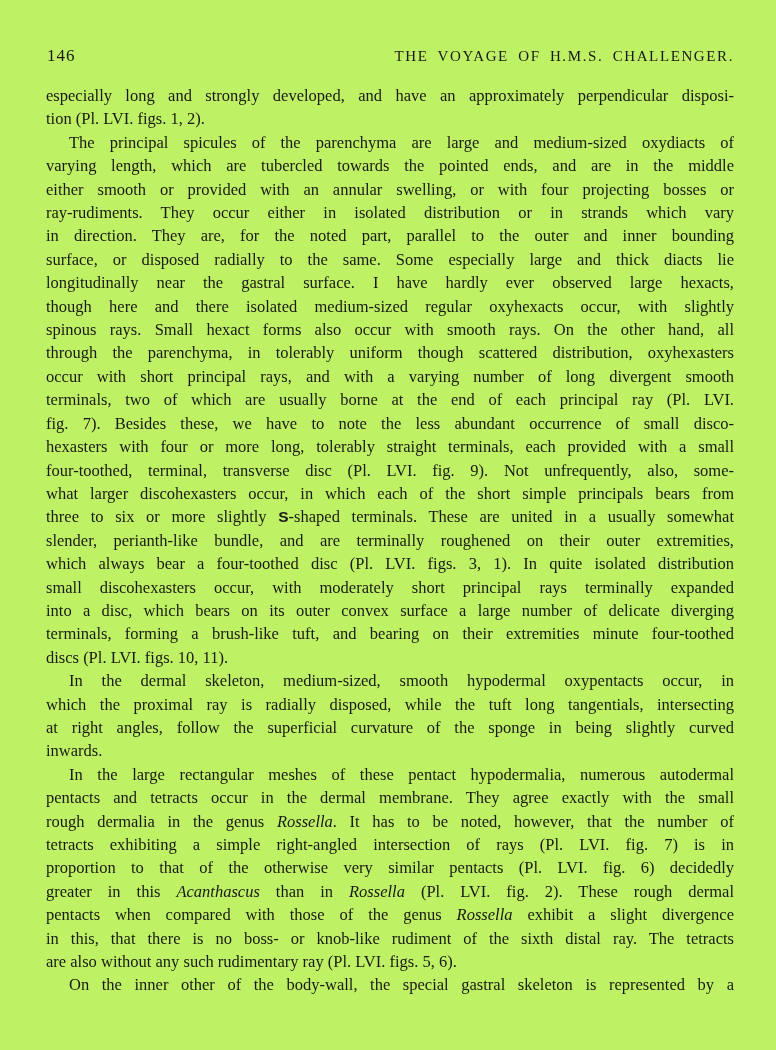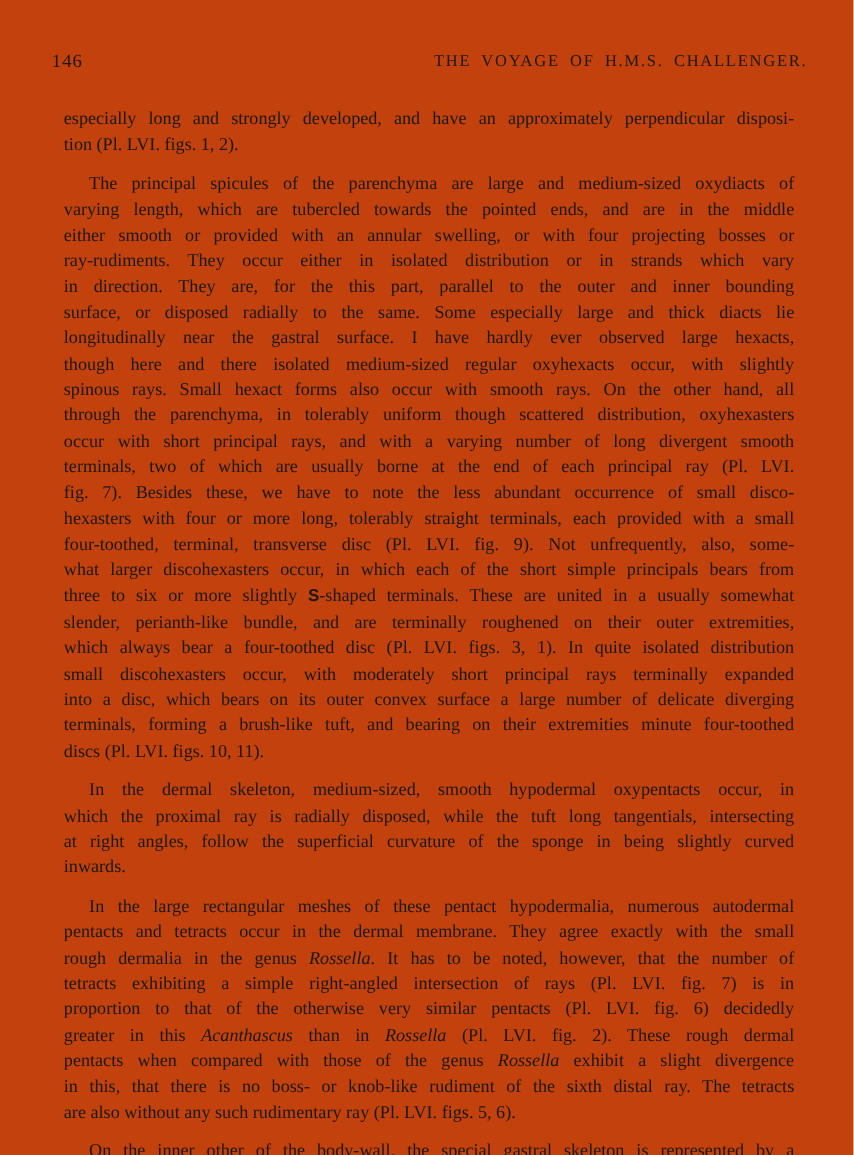--- a/index.html
+++ b/index.html
@@ -4,21 +4,21 @@
 <style>
   html, body {
     margin: 0;
     padding: 0;
     background: #ffffff;
   }
   .sheet {
     position: relative;
     width: 776px;
     height: 1050px;
-    background: #c2410c;
+    background: #bef264;
     color: #1a1916;
     font-family: "Liberation Serif", "DejaVu Serif", serif;
     overflow: hidden;
   }
   .runhead {
     position: absolute;
     top: 46px;
     left: 46px;
     width: 688px;
     height: 22px;
@@ -37,21 +37,21 @@
     word-spacing: 4px;
     padding-top: 2px;
   }
   .textblock {
     position: absolute;
     top: 84px;
     left: 46px;
     width: 688px;
   }
   .paragraph {
-    margin: 12px;
+    margin: 0;
   }
   .line {
     font-size: 16.5px;
     line-height: 23.4px;
     text-align: justify;
     text-align-last: justify;
   }
   .line.lastline {
     text-align-last: left;
   }
@@ -77,21 +77,21 @@
   <div class="textblock">
       <div class="paragraph">
         <div class="line">especially long and strongly developed, and have an approximately perpendicular disposi-</div>
         <div class="line lastline">tion (Pl. LVI. figs. 1, 2).</div>
       </div>
       <div class="paragraph">
         <div class="line indent">The principal spicules of the parenchyma are large and medium-sized oxydiacts of</div>
         <div class="line">varying length, which are tubercled towards the pointed ends, and are in the middle</div>
         <div class="line">either smooth or provided with an annular swelling, or with four projecting bosses or</div>
         <div class="line">ray-rudiments.  They occur either in isolated distribution or in strands which vary</div>
-        <div class="line">in direction.  They are, for the this part, parallel to the outer and inner bounding</div>
+        <div class="line">in direction.  They are, for the noted part, parallel to the outer and inner bounding</div>
         <div class="line">surface, or disposed radially to the same.  Some especially large and thick diacts lie</div>
         <div class="line">longitudinally near the gastral surface.  I have hardly ever observed large hexacts,</div>
         <div class="line">though here and there isolated medium-sized regular oxyhexacts occur, with slightly</div>
         <div class="line">spinous rays.  Small hexact forms also occur with smooth rays.  On the other hand, all</div>
         <div class="line">through the parenchyma, in tolerably uniform though scattered distribution, oxyhexasters</div>
         <div class="line">occur with short principal rays, and with a varying number of long divergent smooth</div>
         <div class="line">terminals, two of which are usually borne at the end of each principal ray (Pl. LVI.</div>
         <div class="line">fig. 7).  Besides these, we have to note the less abundant occurrence of small disco-</div>
         <div class="line">hexasters with four or more long, tolerably straight terminals, each provided with a small</div>
         <div class="line">four-toothed, terminal, transverse disc (Pl. LVI. fig. 9).  Not unfrequently, also, some-</div>

